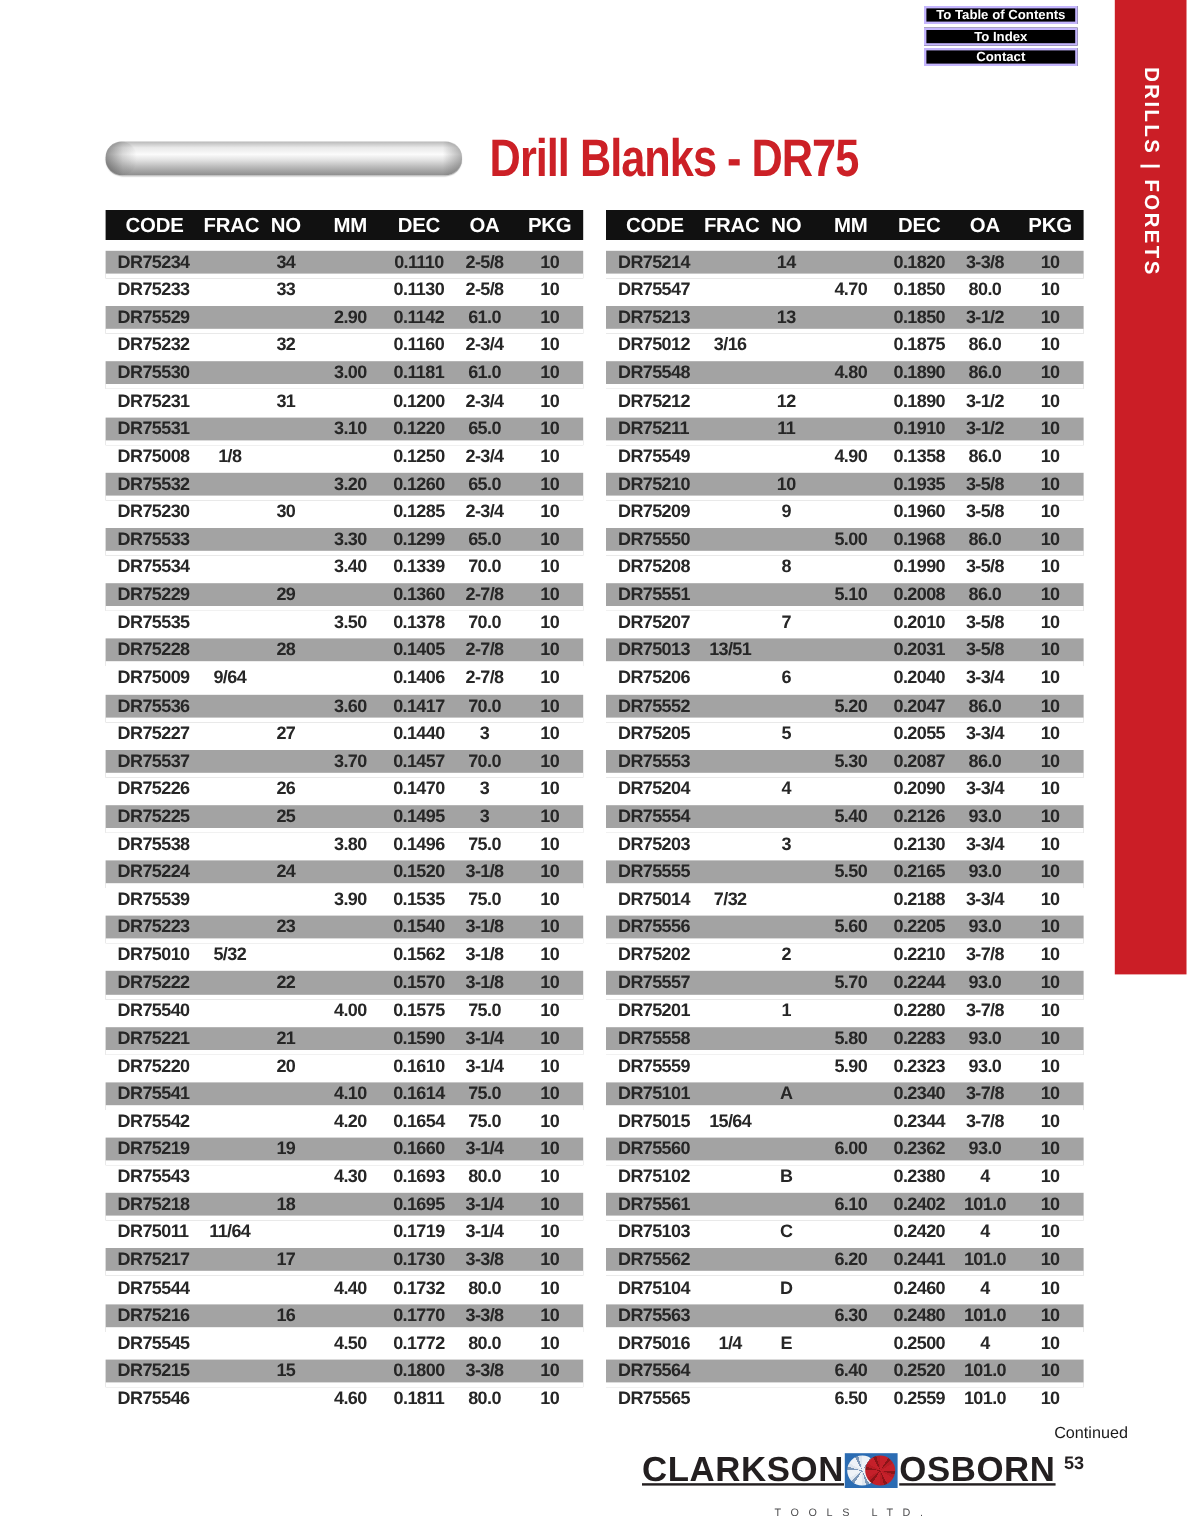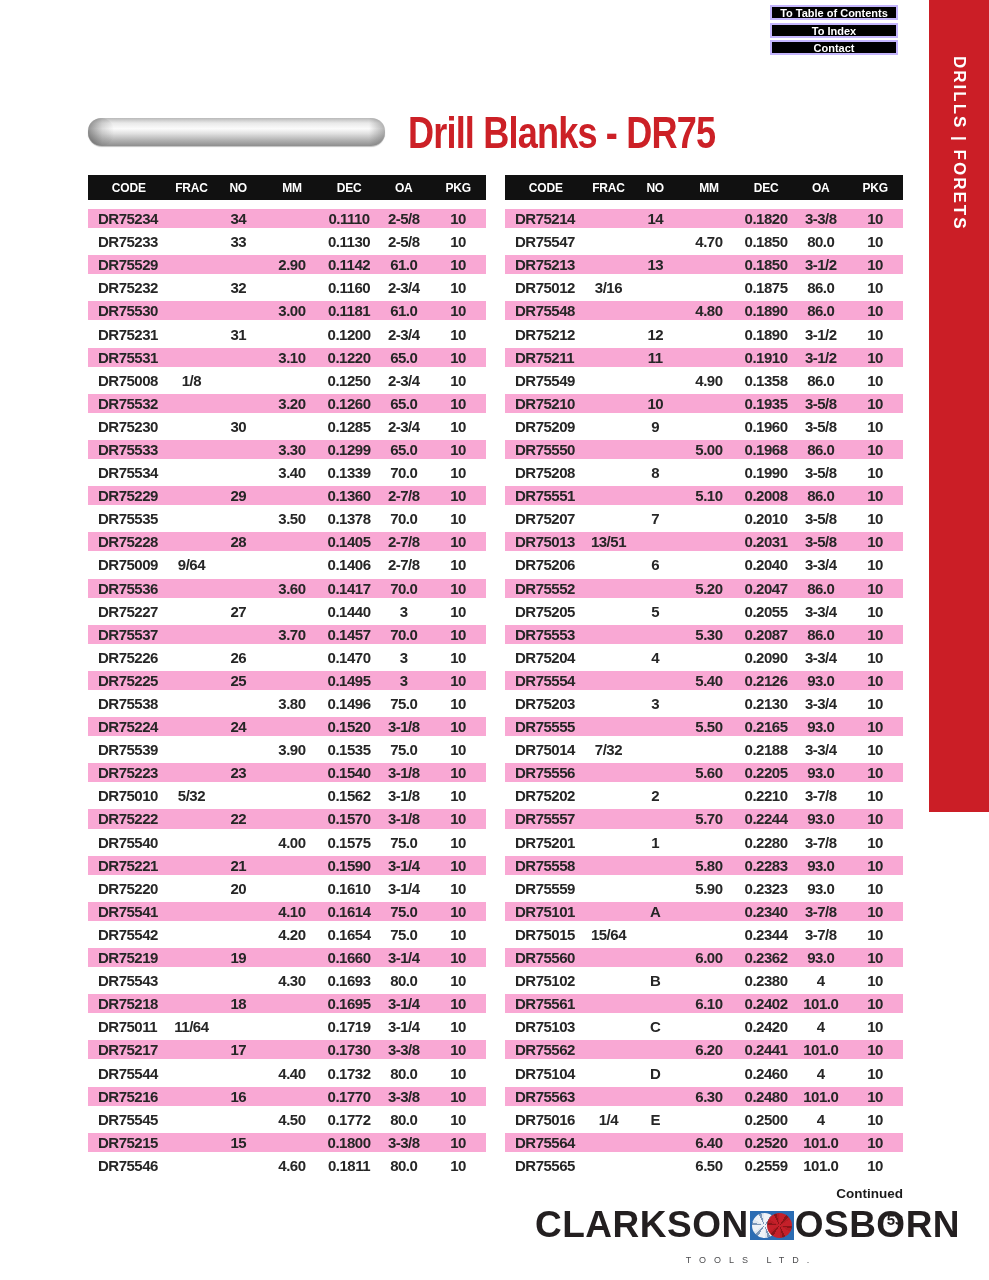--- a/index.html
+++ b/index.html
@@ -58,44 +58,45 @@
 
   
   .ptable { position:absolute; top:175px; width:398px; }
   .ptable.left  { left:88px; }
   .ptable.right { left:505px; }
   .thead {
     display:grid; grid-template-columns:20.5% 11% 12.5% 14.5% 14.2% 13.3% 14%;
     background:#111; height:25px; align-items:center; margin-bottom:9px;
   }
   .thead .hcell {
-    color:#fff; font-size:12px; font-weight:bold; text-align:center;
+    color:#fff; font-size:17px; font-weight:bold; text-align:center;
     letter-spacing:-0.2px;
   }
   .trow {
     display:grid; grid-template-columns:20.5% 11% 12.5% 14.5% 14.2% 13.3% 14%;
     height:23.1px; align-items:center; border-bottom:4px solid #fff;
   }
-  .trow.pink { background:#f9a8d4; }
+  .trow.pink { background:#a3a3a3; }
   .cell {
     font-size:15px; font-weight:bold; color:#262626; text-align:center;
     letter-spacing:-0.5px; line-height:19px; white-space:nowrap;
   }
   .cell.c0 { text-align:left; padding-left:10px; }
 
   
   .continued {
-    position:absolute; left:760px; top:1186px; width:143px;
-    text-align:right; font-size:13.5px; font-weight:bold; color:#1a1a1a;
+    position:absolute; left:797px; top:1186px; width:143px;
+    text-align:right; font-size:13.5px; font-weight:normal; color:#1a1a1a;
   }
   .footer-logo { position:absolute; left:535px; top:1210px; }
   .brand-row { display:flex; align-items:center; }
   .brand-text {
-    font-size:37px; font-weight:bold; color:#231f20; letter-spacing:0.5px;
+    font-size:29px; font-weight:bold; color:#231f20; letter-spacing:0.5px;
     line-height:30px;
+    text-decoration:underline;
   }
   .logo-mark {
     width:44px; height:29px; background:#2b6cb3; position:relative;
     margin:0 1px;
   }
   .logo-circle { position:absolute; top:2px; width:25px; height:25px; border-radius:50%; }
   .logo-circle.lft {
     left:2px;
     background:repeating-conic-gradient(#eef2f7 0 32deg, #7c97b8 32deg 45deg, #dfe7f0 45deg 60deg);
   }

